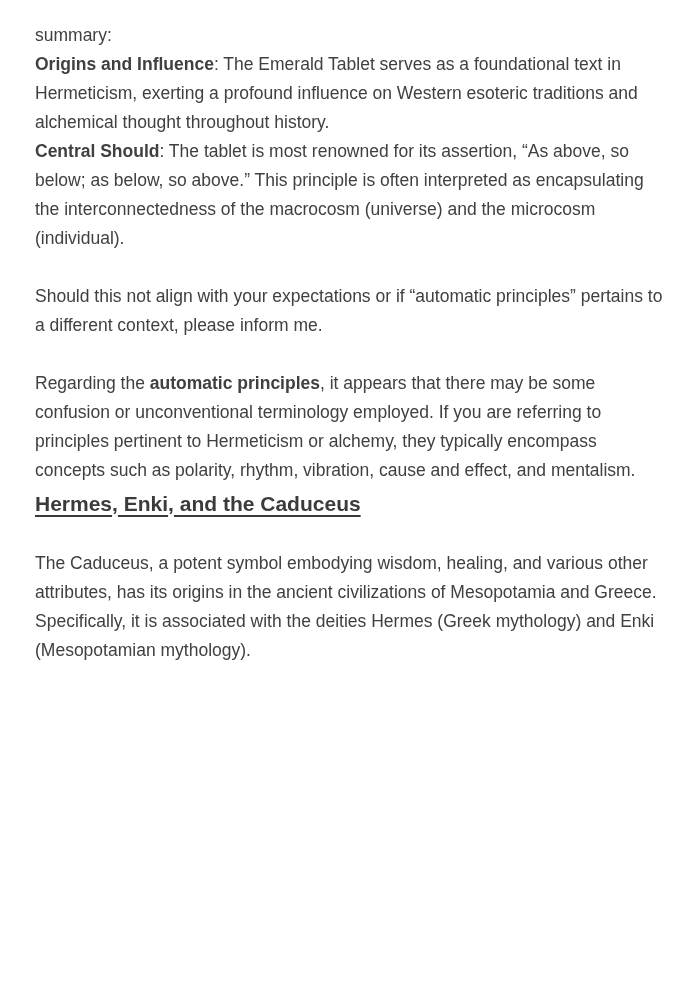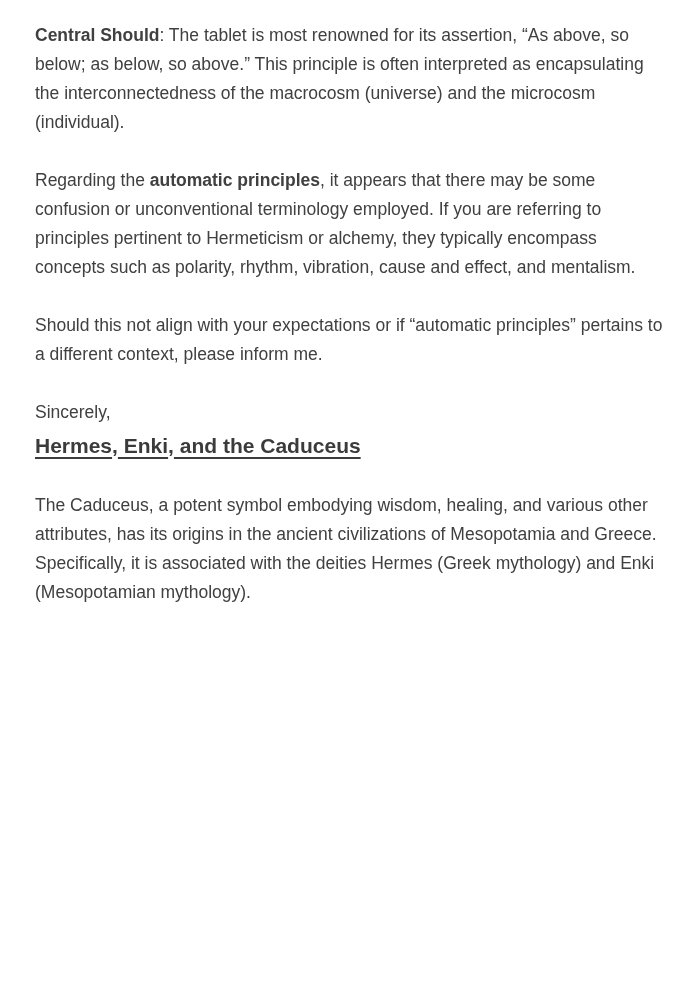--- a/index.html
+++ b/index.html
@@ -43,20 +43,21 @@
     text-decoration: underline;
     text-decoration-thickness: 2px;
     text-underline-offset: 4px;
   }
 </style>
 </head>
 <body>
 
 <div class="page">
   <div class="content" id="message-content" style="color: rgb(64, 64, 64);">
+      <p><span>summary:</span></p>
+      <p><span class="run-b">Origins and Influence</span><span>: The Emerald Tablet serves as a foundational text in Hermeticism, exerting a profound influence on Western esoteric traditions and alchemical thought throughout history.</span></p>
       <p><span class="run-b">Central Should</span><span>: The tablet is most renowned for its assertion, “As above, so below; as below, so above.” This principle is often interpreted as encapsulating the interconnectedness of the macrocosm (universe) and the microcosm (individual).</span></p>
+      <p class="gap"><span>Should this not align with your expectations or if “automatic principles” pertains to a different context, please inform me.</span></p>
       <p class="gap"><span>Regarding the </span><span class="run-b">automatic principles</span><span>, it appears that there may be some confusion or unconventional terminology employed. If you are referring to principles pertinent to Hermeticism or alchemy, they typically encompass concepts such as polarity, rhythm, vibration, cause and effect, and mentalism.</span></p>
-      <p class="gap"><span>Should this not align with your expectations or if “automatic principles” pertains to a different context, please inform me.</span></p>
-      <p class="gap"><span>Sincerely,</span></p>
       <h2 class="sig-heading"><span class="run-b run-u">Hermes</span><span class="run-b">,</span><span class="run-b run-u"> Enki</span><span class="run-b">,</span><span class="run-b run-u"> and the Caduceus</span></h2>
       <p class="gap"><span>The Caduceus, a potent symbol embodying wisdom, healing, and various other attributes, has its origins in the ancient civilizations of Mesopotamia and Greece. Specifically, it is associated with the deities Hermes (Greek mythology) and Enki (Mesopotamian mythology).</span></p>
     </div>
 </div>
 
 </body></html>

